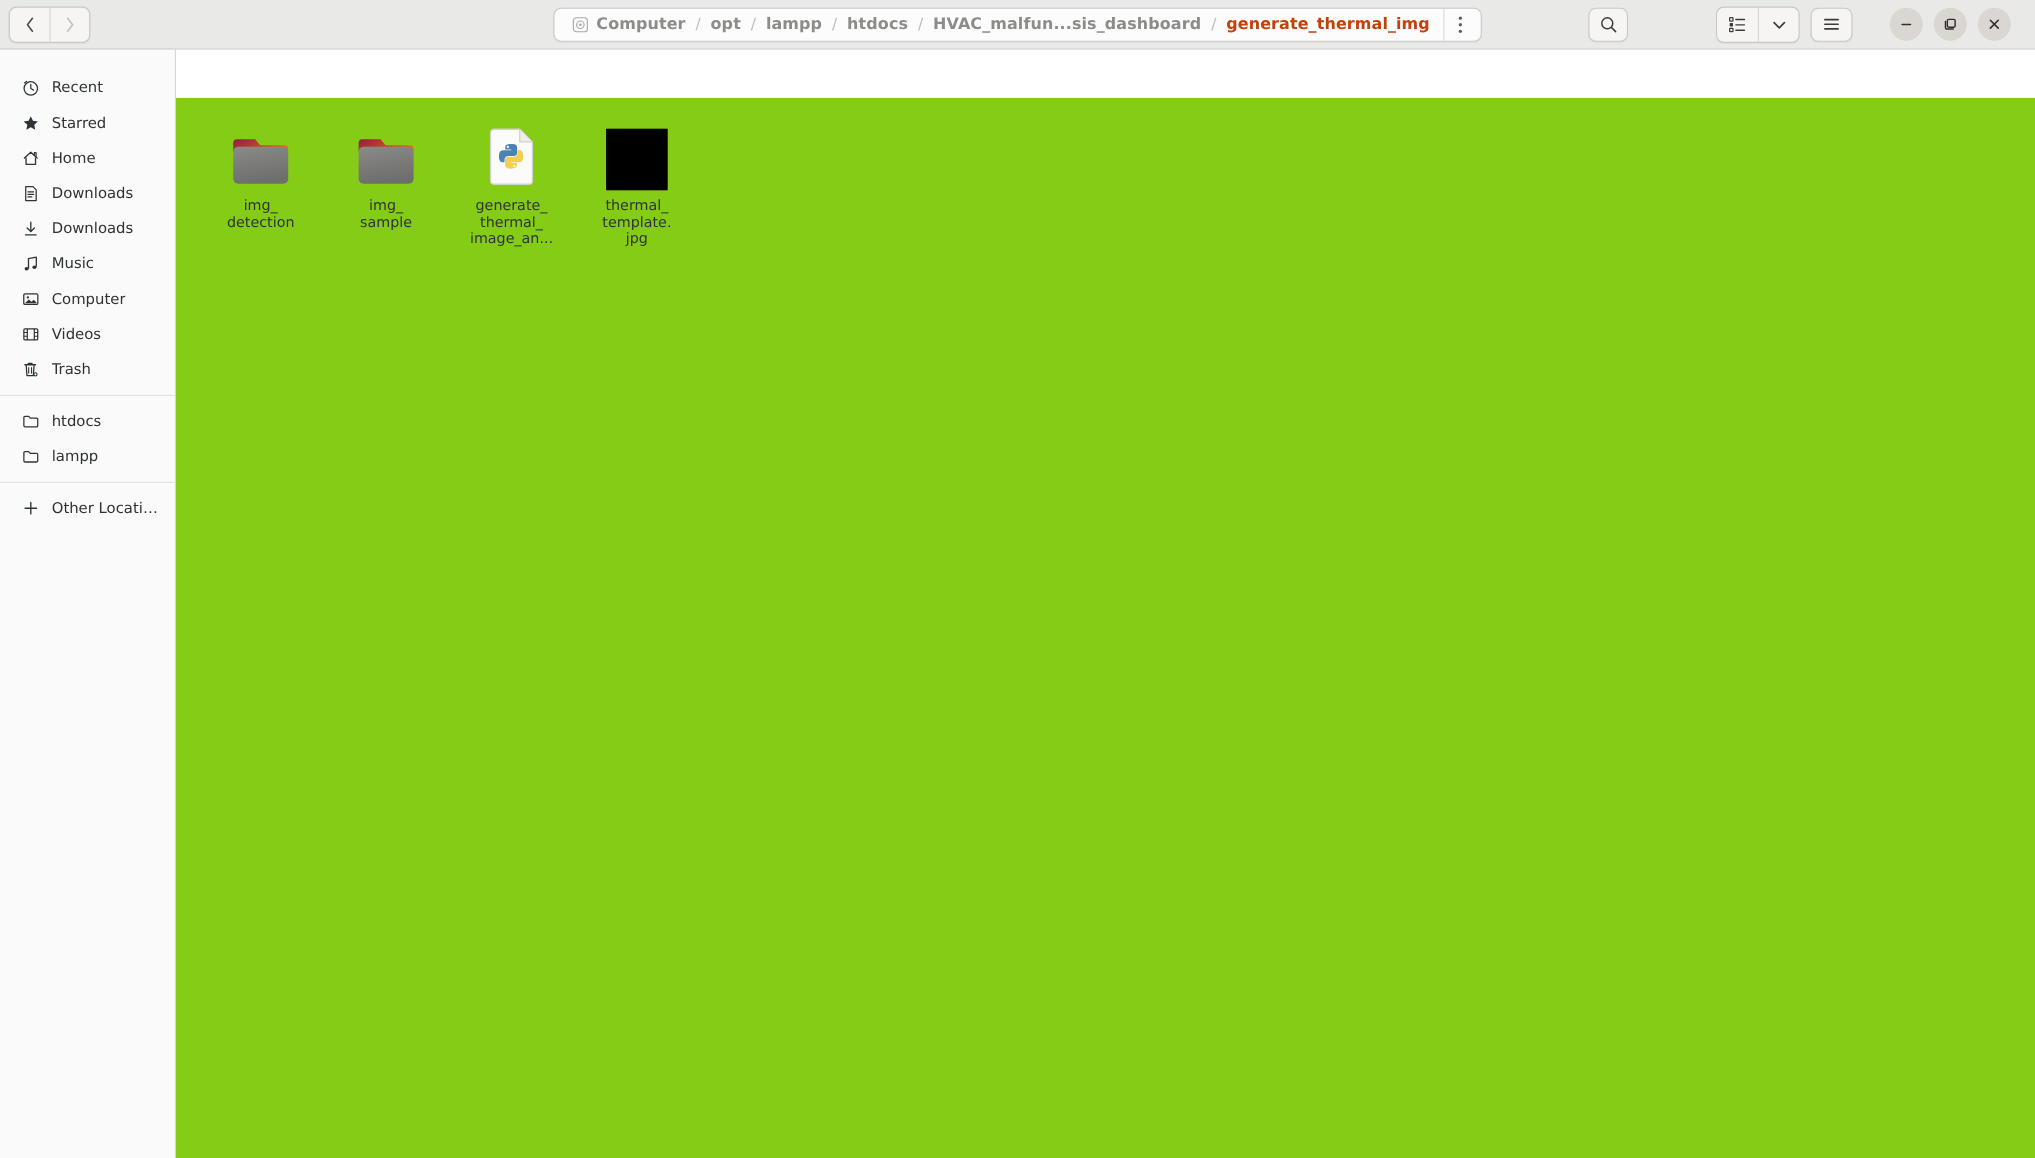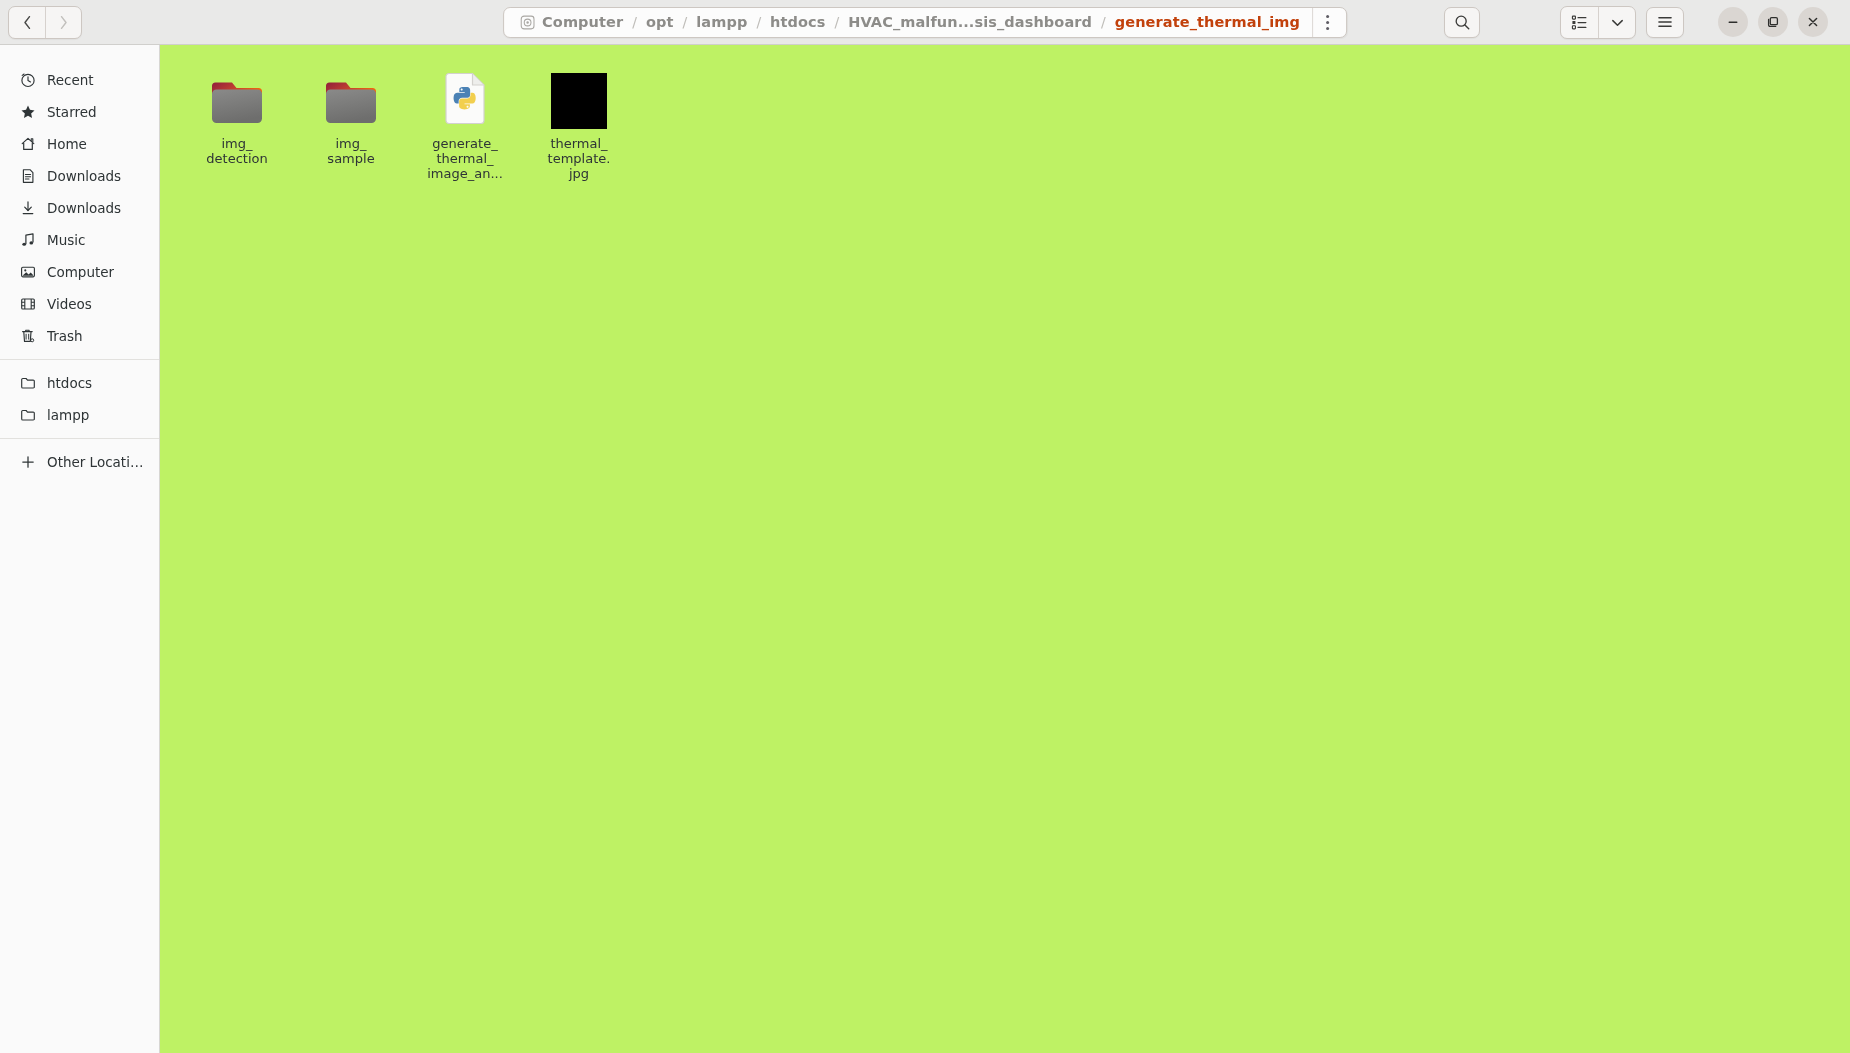--- a/index.html
+++ b/index.html
@@ -108,21 +108,21 @@
     font-size: 13.5px;
     border-radius: 6px;
     margin: 0 5px;
     cursor: default;
   }
   .side-item .ico { width: 17px; height: 17px; display: flex; align-items: center; justify-content: center; flex: 0 0 17px; }
   .side-item .lbl { white-space: nowrap; overflow: hidden; text-overflow: ellipsis; }
   .side-sep { height: 1px; background: #e2e1de; margin: 7px 0 7px 0; }
 
   
-  .content { flex: 1; background: #bef264; position: relative; overflow: hidden; }
+  .content { flex: 1; background: #84cc16; position: relative; overflow: hidden; margin-top: 44px; }
   .grid {
     display: flex; flex-wrap: wrap;
     align-content: flex-start;
     padding: 14px 10px 0 20px;
     gap: 0;
   }
   .item {
     width: 114px;
     display: flex; flex-direction: column; align-items: center;
     padding: 6px 4px 8px 4px;

